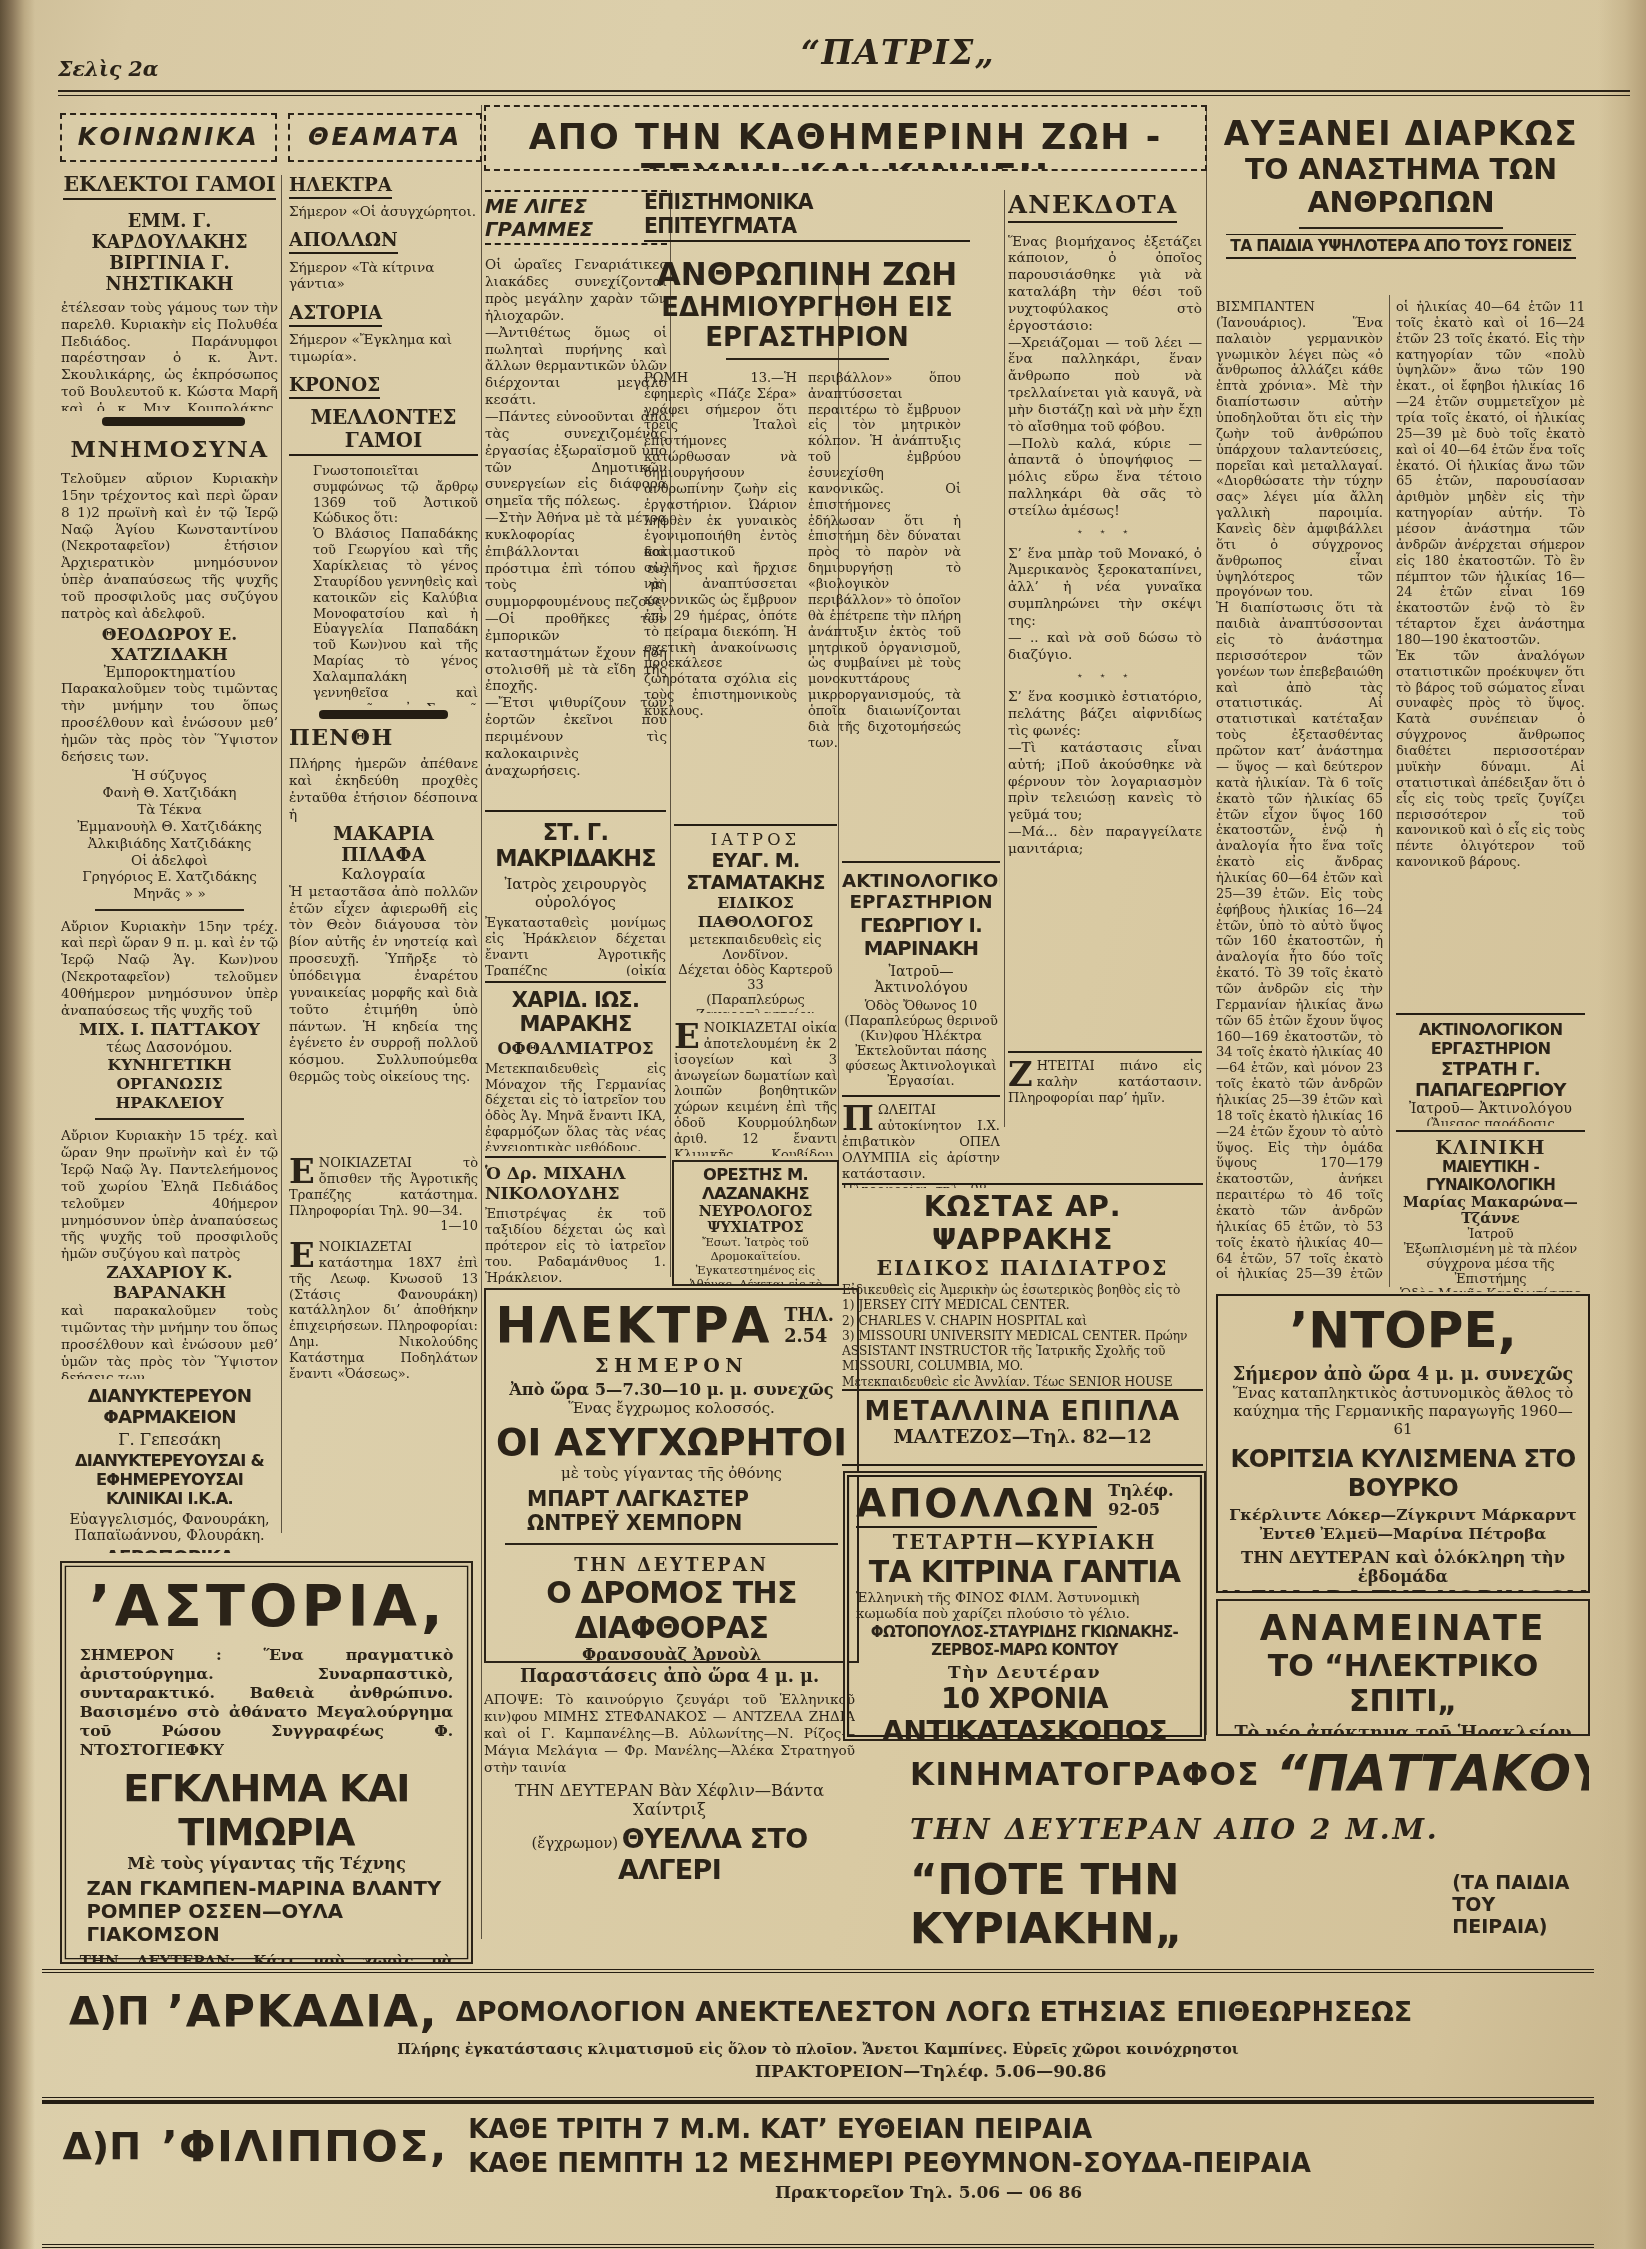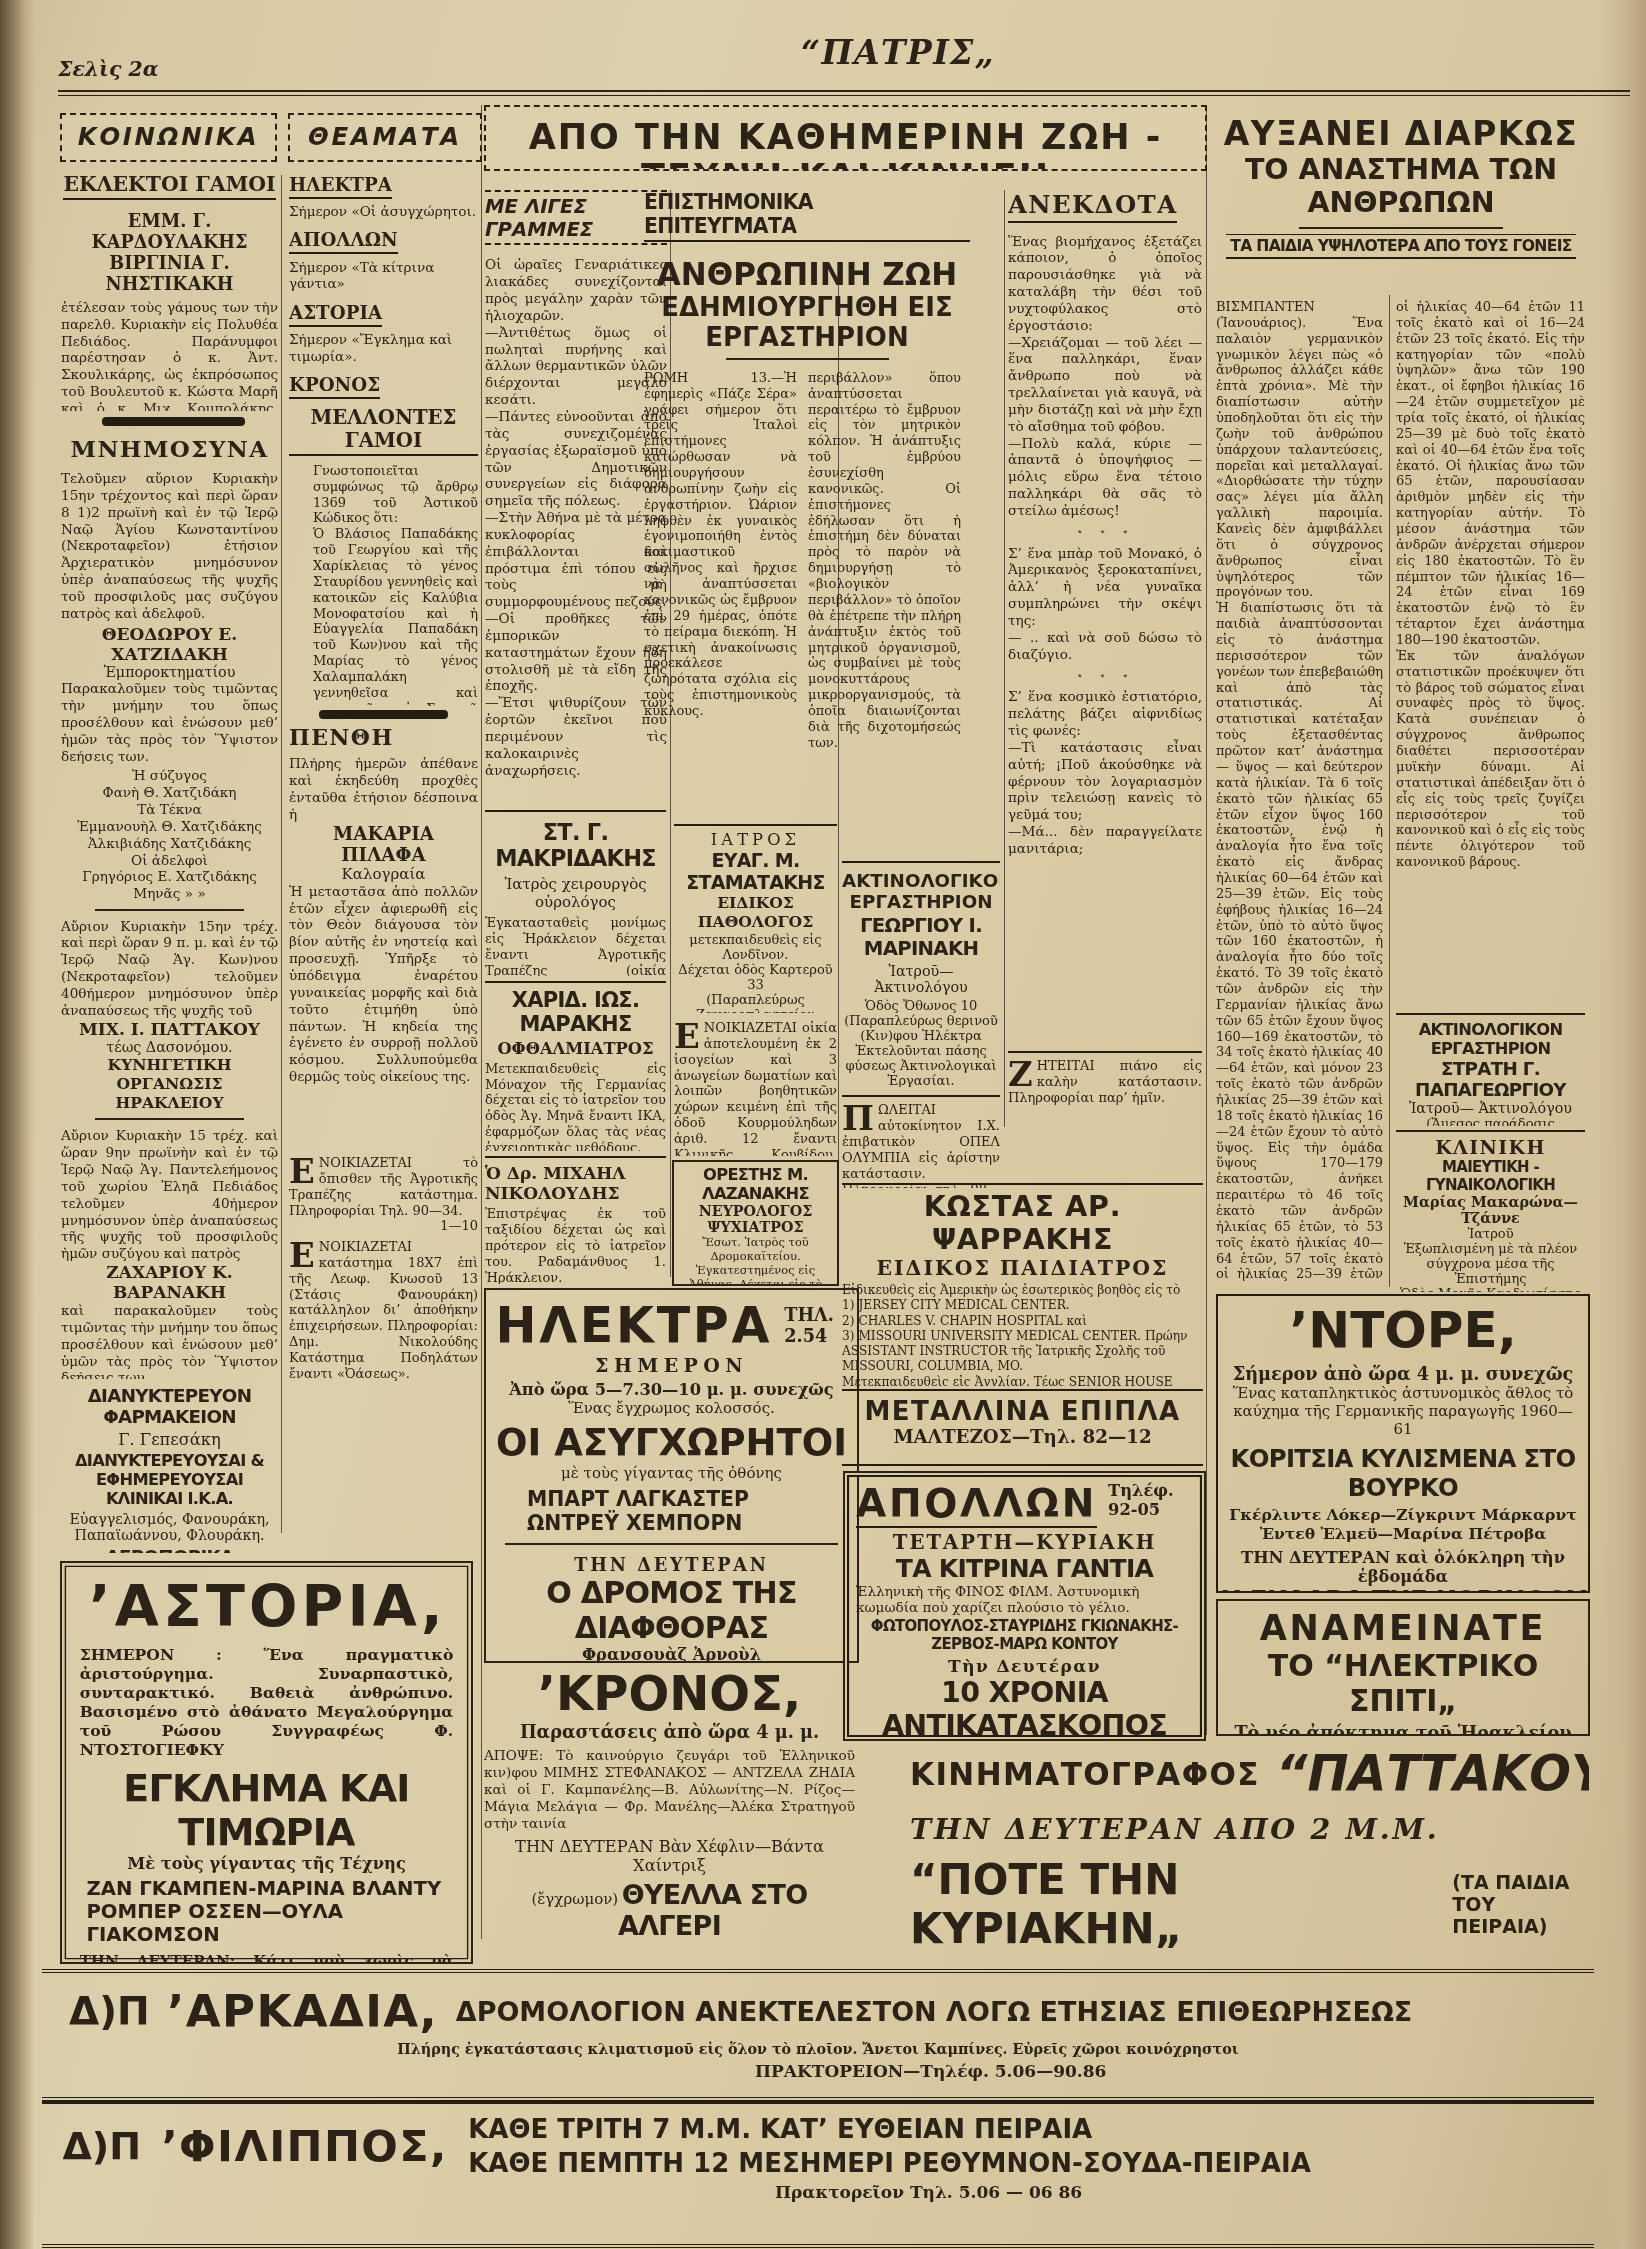--- a/index.html
+++ b/index.html
@@ -289,21 +289,20 @@
     <div class="c" style="font-size:15px;">μὲ τοὺς γίγαντας τῆς ὀθόνης</div>
     <div class="sans b pre" style="font-size:20.4px;padding-left:41px;margin-top:5.4px;">ΜΠΑΡΤ  ΛΑΓΚΑΣΤΕΡ
 ΩΝΤΡΕΫ ΧΕΜΠΟΡΝ</div>
     <div class="hrule" style="width:90%;margin:8.1px auto;"></div>
     <div class="c b" style="font-size:17.7px;letter-spacing:2.7px;">ΤΗΝ ΔΕΥΤΕΡΑΝ</div>
     <div class="c sans b cond" style="font-size:30px;">Ο ΔΡΟΜΟΣ ΤΗΣ ΔΙΑΦΘΟΡΑΣ</div>
     <div class="c b" style="font-size:16.3px;">Φρανσουὰζ Ἀρνοὺλ</div>
   </div>
 
   <div class="abs" style="left:484px;top:1665px;width:371px;height:274px;">
-    <div class="c sans b" style="font-size:48px;">’ΚΡΟΝΟΣ,</div>
     <div class="c b" style="font-size:17.7px;">Παραστάσεις ἀπὸ ὥρα 4 μ. μ.</div>
     <div class="j body-txt" style="margin-top:5.4px;">ΑΠΟΨΕ: Τὸ καινούργιο ζευγάρι τοῦ Ἑλληνικοῦ κιν)φου ΜΙΜΗΣ ΣΤΕΦΑΝΑΚΟΣ — ΑΝΤΖΕΛΑ ΖΗΔΙΑ καὶ οἱ Γ. Καμπανέλης—Β. Αὐλωνίτης—Ν. Ρίζος—Μάγια Μελάγια — Φρ. Μανέλης—Ἀλέκα Στρατηγοῦ στὴν ταινία</div>
     <div class="c" style="font-size:16.3px;margin-top:5.4px;">ΤΗΝ ΔΕΥΤΕΡΑΝ Βὰν Χέφλιν—Βάντα Χαίντριξ</div>
     <div class="c" style="margin-top:4.1px;">
       <span style="font-size:15px;">(ἔγχρωμον)</span>
       <span class="sans b cond" style="font-size:27px;">ΘΥΕΛΛΑ ΣΤΟ ΑΛΓΕΡΙ</span>
     </div>
   </div>
 
   <div class="abs boxs" style="left:60px;top:1561px;width:409px;height:399px;box-shadow:inset 0 0 0 2.7px #d8c9a4, inset 0 0 0 4.1px #241d13;">
@@ -317,21 +316,21 @@
 
   </div>
 
   <div class="abs boxs" style="left:843px;top:1471px;width:359px;height:266px;box-shadow:inset 0 0 0 2px #d8c9a4, inset 0 0 0 4.1px #241d13;">
     <div style="display:flex;align-items:flex-start;padding:8.1px 11px 0;">
       <div class="sans b" style="font-size:39px;letter-spacing:2.7px;border-bottom:2.7px double #241d13;">ΑΠΟΛΛΩΝ</div>
       <div class="b pre" style="font-size:16.3px;margin-left:11px;">Τηλέφ.
 92-05</div>
     </div>
     <div class="c b" style="font-size:19.7px;letter-spacing:2px;margin-top:2.7px;">ΤΕΤΑΡΤΗ—ΚΥΡΙΑΚΗ</div>
-    <div class="c sans b cond" style="font-size:25px;">ΤΑ ΚΙΤΡΙΝΑ ΓΑΝΤΙΑ</div>
+    <div class="c sans b cond" style="font-size:30px;">ΤΑ ΚΙΤΡΙΝΑ ΓΑΝΤΙΑ</div>
     <div style="font-size:13.6px;padding:0 11px;">Ἑλληνικὴ τῆς ΦΙΝΟΣ ΦΙΛΜ. Ἀστυνομικὴ κωμωδία ποὺ χαρίζει πλούσιο τὸ γέλιο.</div>
     <div class="c sans b cond" style="font-size:15px;margin-top:2.7px;">ΦΩΤΟΠΟΥΛΟΣ-ΣΤΑΥΡΙΔΗΣ ΓΚΙΩΝΑΚΗΣ-ΖΕΡΒΟΣ-ΜΑΡΩ ΚΟΝΤΟΥ</div>
     <div class="c b" style="font-size:17px;margin-top:2.7px;letter-spacing:1.4px;">Τὴν Δευτέραν</div>
     <div class="c sans b cond" style="font-size:28.5px;">10 ΧΡΟΝΙΑ ΑΝΤΙΚΑΤΑΣΚΟΠΟΣ</div>
   </div>
 
   <div class="abs" style="left:1216px;top:1294px;width:370px;height:295px;border:2px solid #241d13;border-top:2.7px double #241d13;">
     <div class="c sans b" style="font-size:50px;margin-top:5.4px;">’ΝΤΟΡΕ,</div>
     <div class="c b" style="font-size:17.7px;margin-top:4.1px;">Σήμερον ἀπὸ ὥρα 4 μ. μ. συνεχῶς</div>
     <div class="c" style="font-size:15px;padding:0 13.6px;">Ἕνας καταπληκτικὸς ἀστυνομικὸς ἄθλος τὸ καύχημα τῆς Γερμανικῆς παραγωγῆς 1960—61</div>

